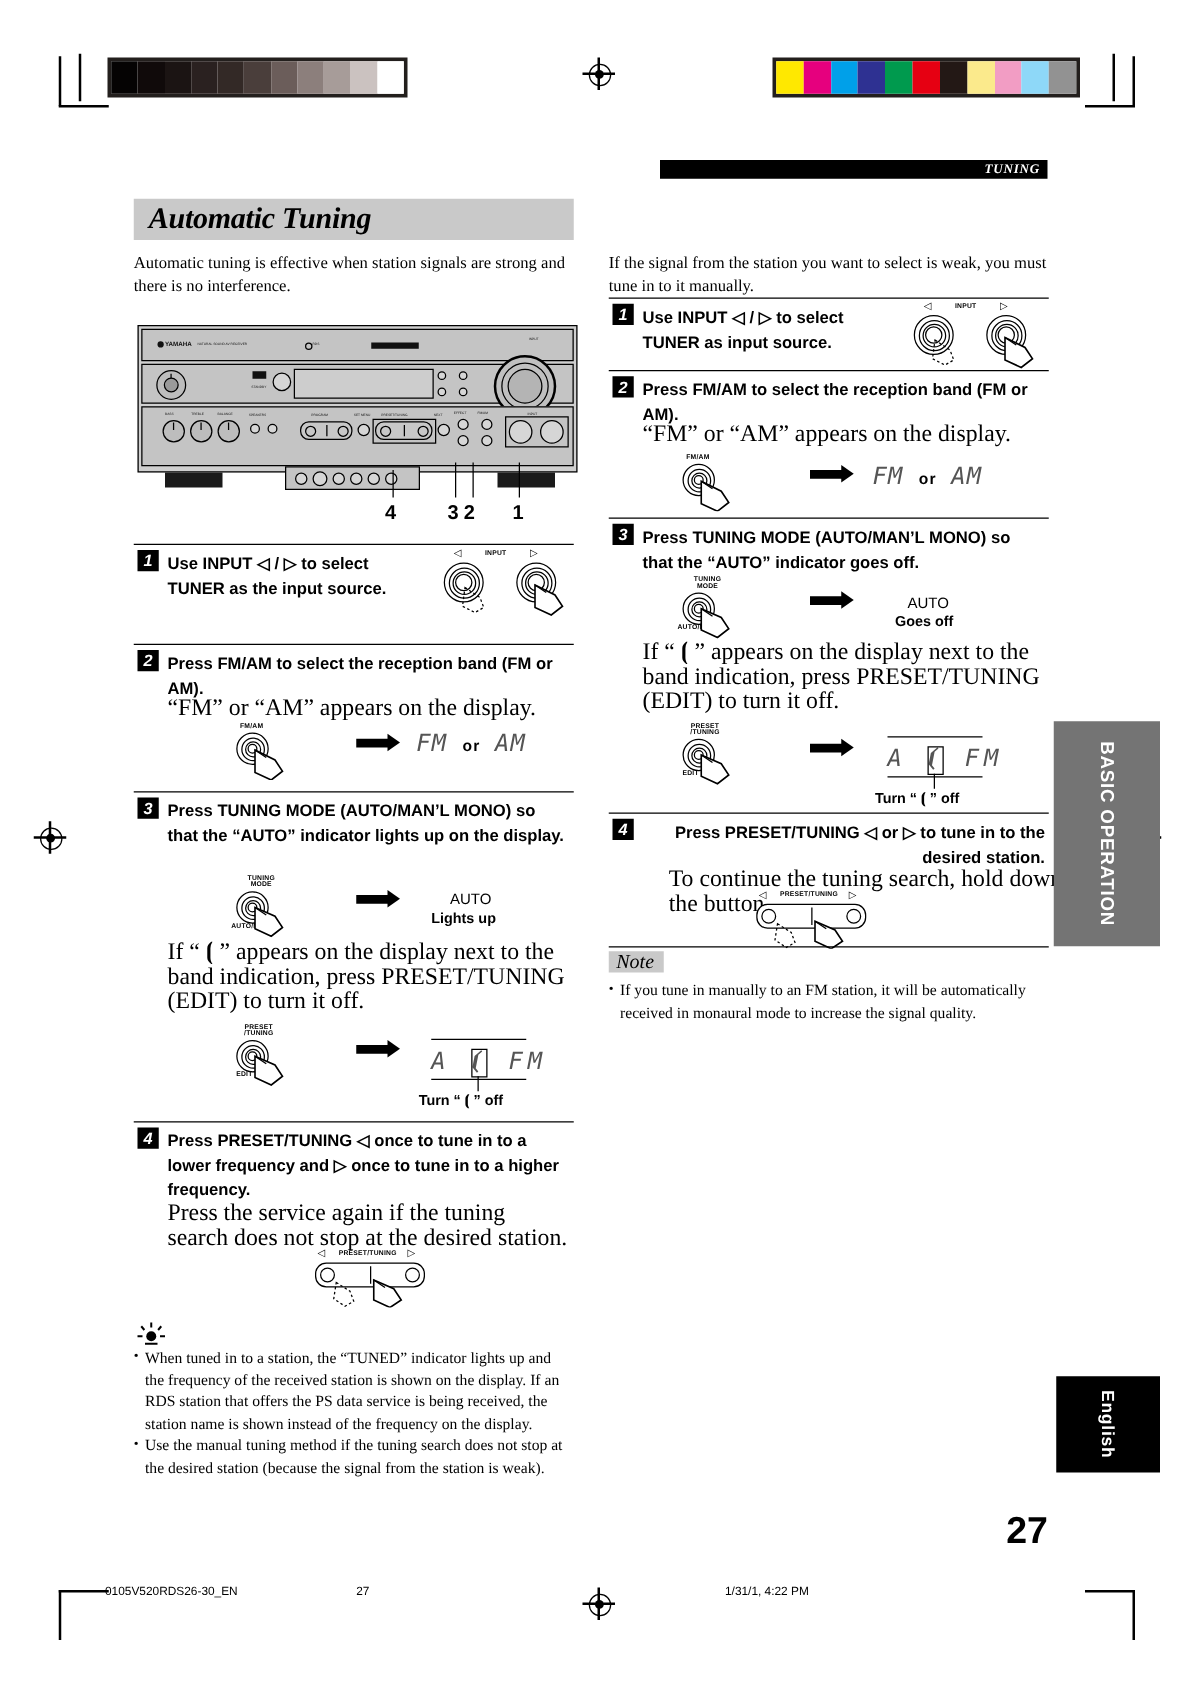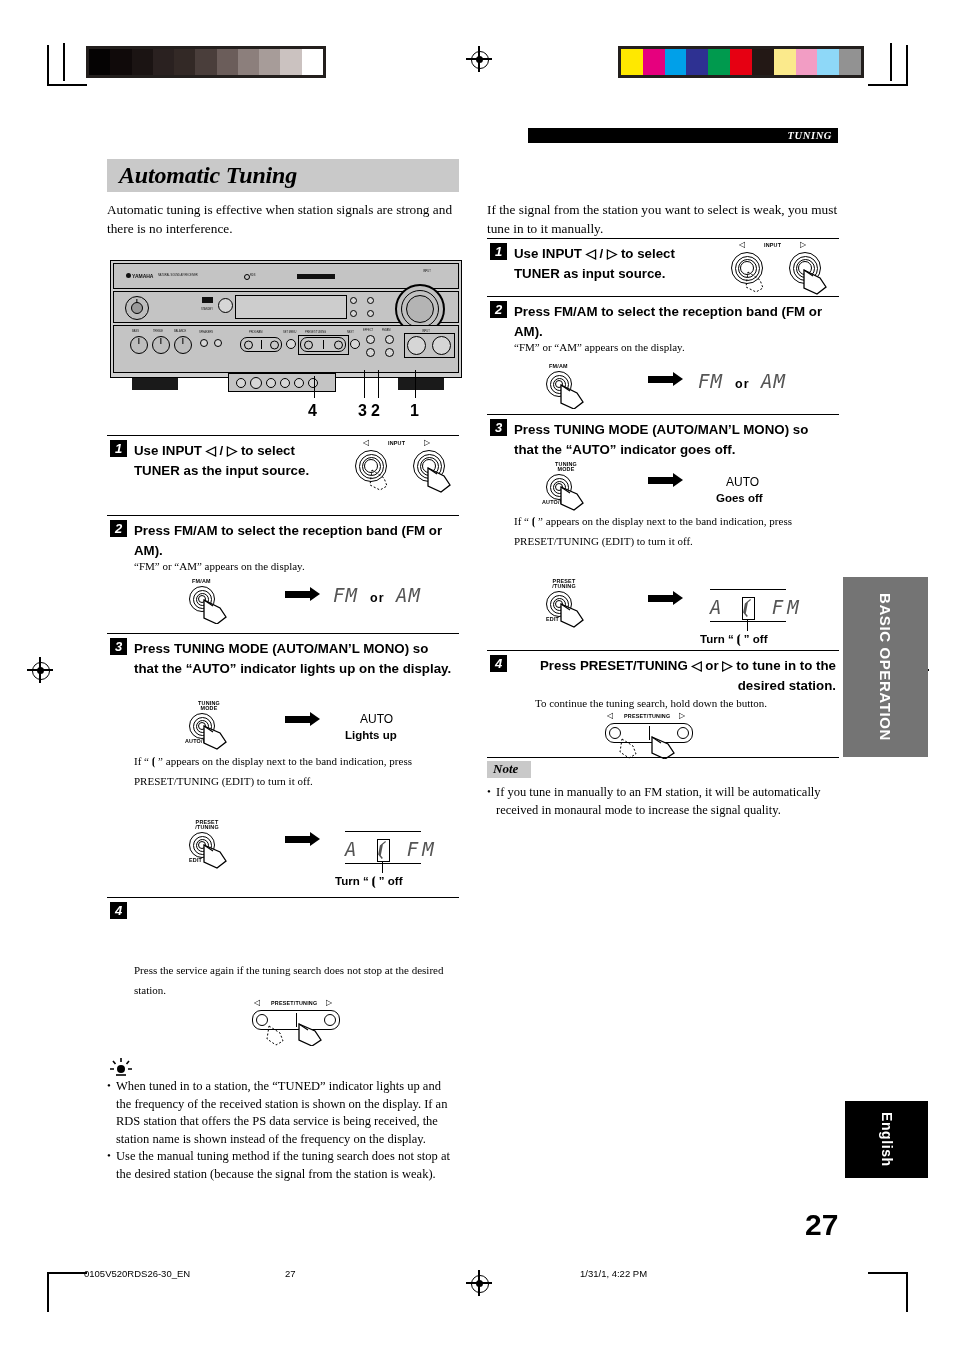--- a/index.html
+++ b/index.html
@@ -28,40 +28,40 @@
   .secbar span{font-family:"Liberation Serif",serif;font-style:italic;font-weight:bold;font-size:24px;
      position:absolute;left:12px;top:3px;letter-spacing:-.2px;}
 
   
   .ser{font-family:"Liberation Serif",serif;font-size:13.3px;line-height:19px;}
   .intro{position:absolute;}
   .stepnum{position:absolute;width:17px;height:17px;background:#000;color:#fff;
      font-family:"Liberation Sans",sans-serif;font-weight:bold;font-size:13px;font-style:italic;
      text-align:center;line-height:17px;}
   .steptitle{position:absolute;font-family:"Liberation Sans",sans-serif;font-weight:bold;font-size:13.3px;line-height:19.5px;}
-  .stepbody{position:absolute;font-family:"Liberation Serif",serif;font-size:11px;line-height:19.5px;}
+  .stepbody{position:absolute;font-family:"Liberation Serif",serif;font-size:19px;line-height:19.5px;}
   .rule{position:absolute;height:1px;background:#000;}
   .thinrule{position:absolute;height:1px;background:#000;}
 
   
   .lcd{position:absolute;font-family:"DejaVu Sans Mono",monospace;font-style:italic;font-size:19px;
        letter-spacing:1px;color:#555;}
   .lcd b{color:#000;font-family:"Liberation Sans",sans-serif;font-style:normal;font-size:12.5px;}
   .lcdbox{position:absolute;border:1.6px solid #000;}
   .capt{position:absolute;font-family:"Liberation Sans",sans-serif;font-weight:bold;font-size:11.5px;}
   .lbl-reg{position:absolute;font-family:"Liberation Sans",sans-serif;font-size:12px;}
 
   
   .arrow{position:absolute;height:7px;background:#000;}
   .arrow:after{content:"";position:absolute;right:-9px;top:-4px;border-left:10px solid #000;
      border-top:7.5px solid transparent;border-bottom:7.5px solid transparent;}
 
   
   .notebar{position:absolute;background:#c9c9c9;height:17px;}
-  .notebar span{font-family:"Liberation Serif",serif;font-style:italic;font-weight:bold;font-size:13px;
+  .notebar span{font-family:"Liberation Serif",serif;font-style:italic;font-weight:normal;font-size:16px;
      position:absolute;left:6px;top:0px;}
   .bullets{position:absolute;font-family:"Liberation Serif",serif;font-size:12.5px;line-height:17.5px;}
   .bullets div{position:relative;padding-left:9px;margin-bottom:0;}
   .bullets div:before{content:"•";position:absolute;left:0;top:-1px;font-size:11px;}
 
   
   .tab{position:absolute;display:flex;align-items:center;justify-content:center;}
   .tab span{writing-mode:vertical-rl;font-family:"Liberation Sans",sans-serif;font-weight:bold;
      color:#fff;letter-spacing:.6px;}
 
@@ -350,20 +350,21 @@
   <div class="arrow" style="left:285px;top:836px;width:26px;"></div>
   <div class="thinrule" style="left:345px;top:831px;width:76px;"></div>
   <div class="lcd" style="left:345px;top:838px;letter-spacing:4px;">A ⦗ FM</div>
   <div class="lcdbox" style="left:377px;top:839px;width:11px;height:21px;"></div>
   <div class="thinrule" style="left:345px;top:863px;width:76px;"></div>
   <div class="leader" style="left:382px;top:861px;height:12px;"></div>
   <div class="capt" style="left:335px;top:875px;">Turn “ ⦗ ” off</div>
 
   <div class="rule" style="left:107px;top:897px;width:352px;"></div>
   <div class="stepnum" style="left:110px;top:902px;">4</div>
+  <div class="steptitle" style="left:134px;top:903px;width:322px;">Press PRESET/TUNING ◁ once to tune in to a lower frequency and ▷ once to tune in to a higher frequency.</div>
   <div class="stepbody" style="left:134px;top:961px;width:322px;">Press the service again if the tuning search does not stop at the desired station.</div>
 
   <div class="btnart" style="left:247px;top:1000px;width:100px;height:46px;">
     <div class="ttl" style="left:24px;top:0px;">PRESET/TUNING</div>
     <div class="tri" style="left:7px;top:-2px;">◁</div>
     <div class="tri" style="left:79px;top:-2px;">▷</div>
     <div class="slider" style="left:5px;top:10px;width:86px;">
       <div class="e" style="left:3px;"></div>
         <div class="e" style="right:3px;"></div>
     </div>

